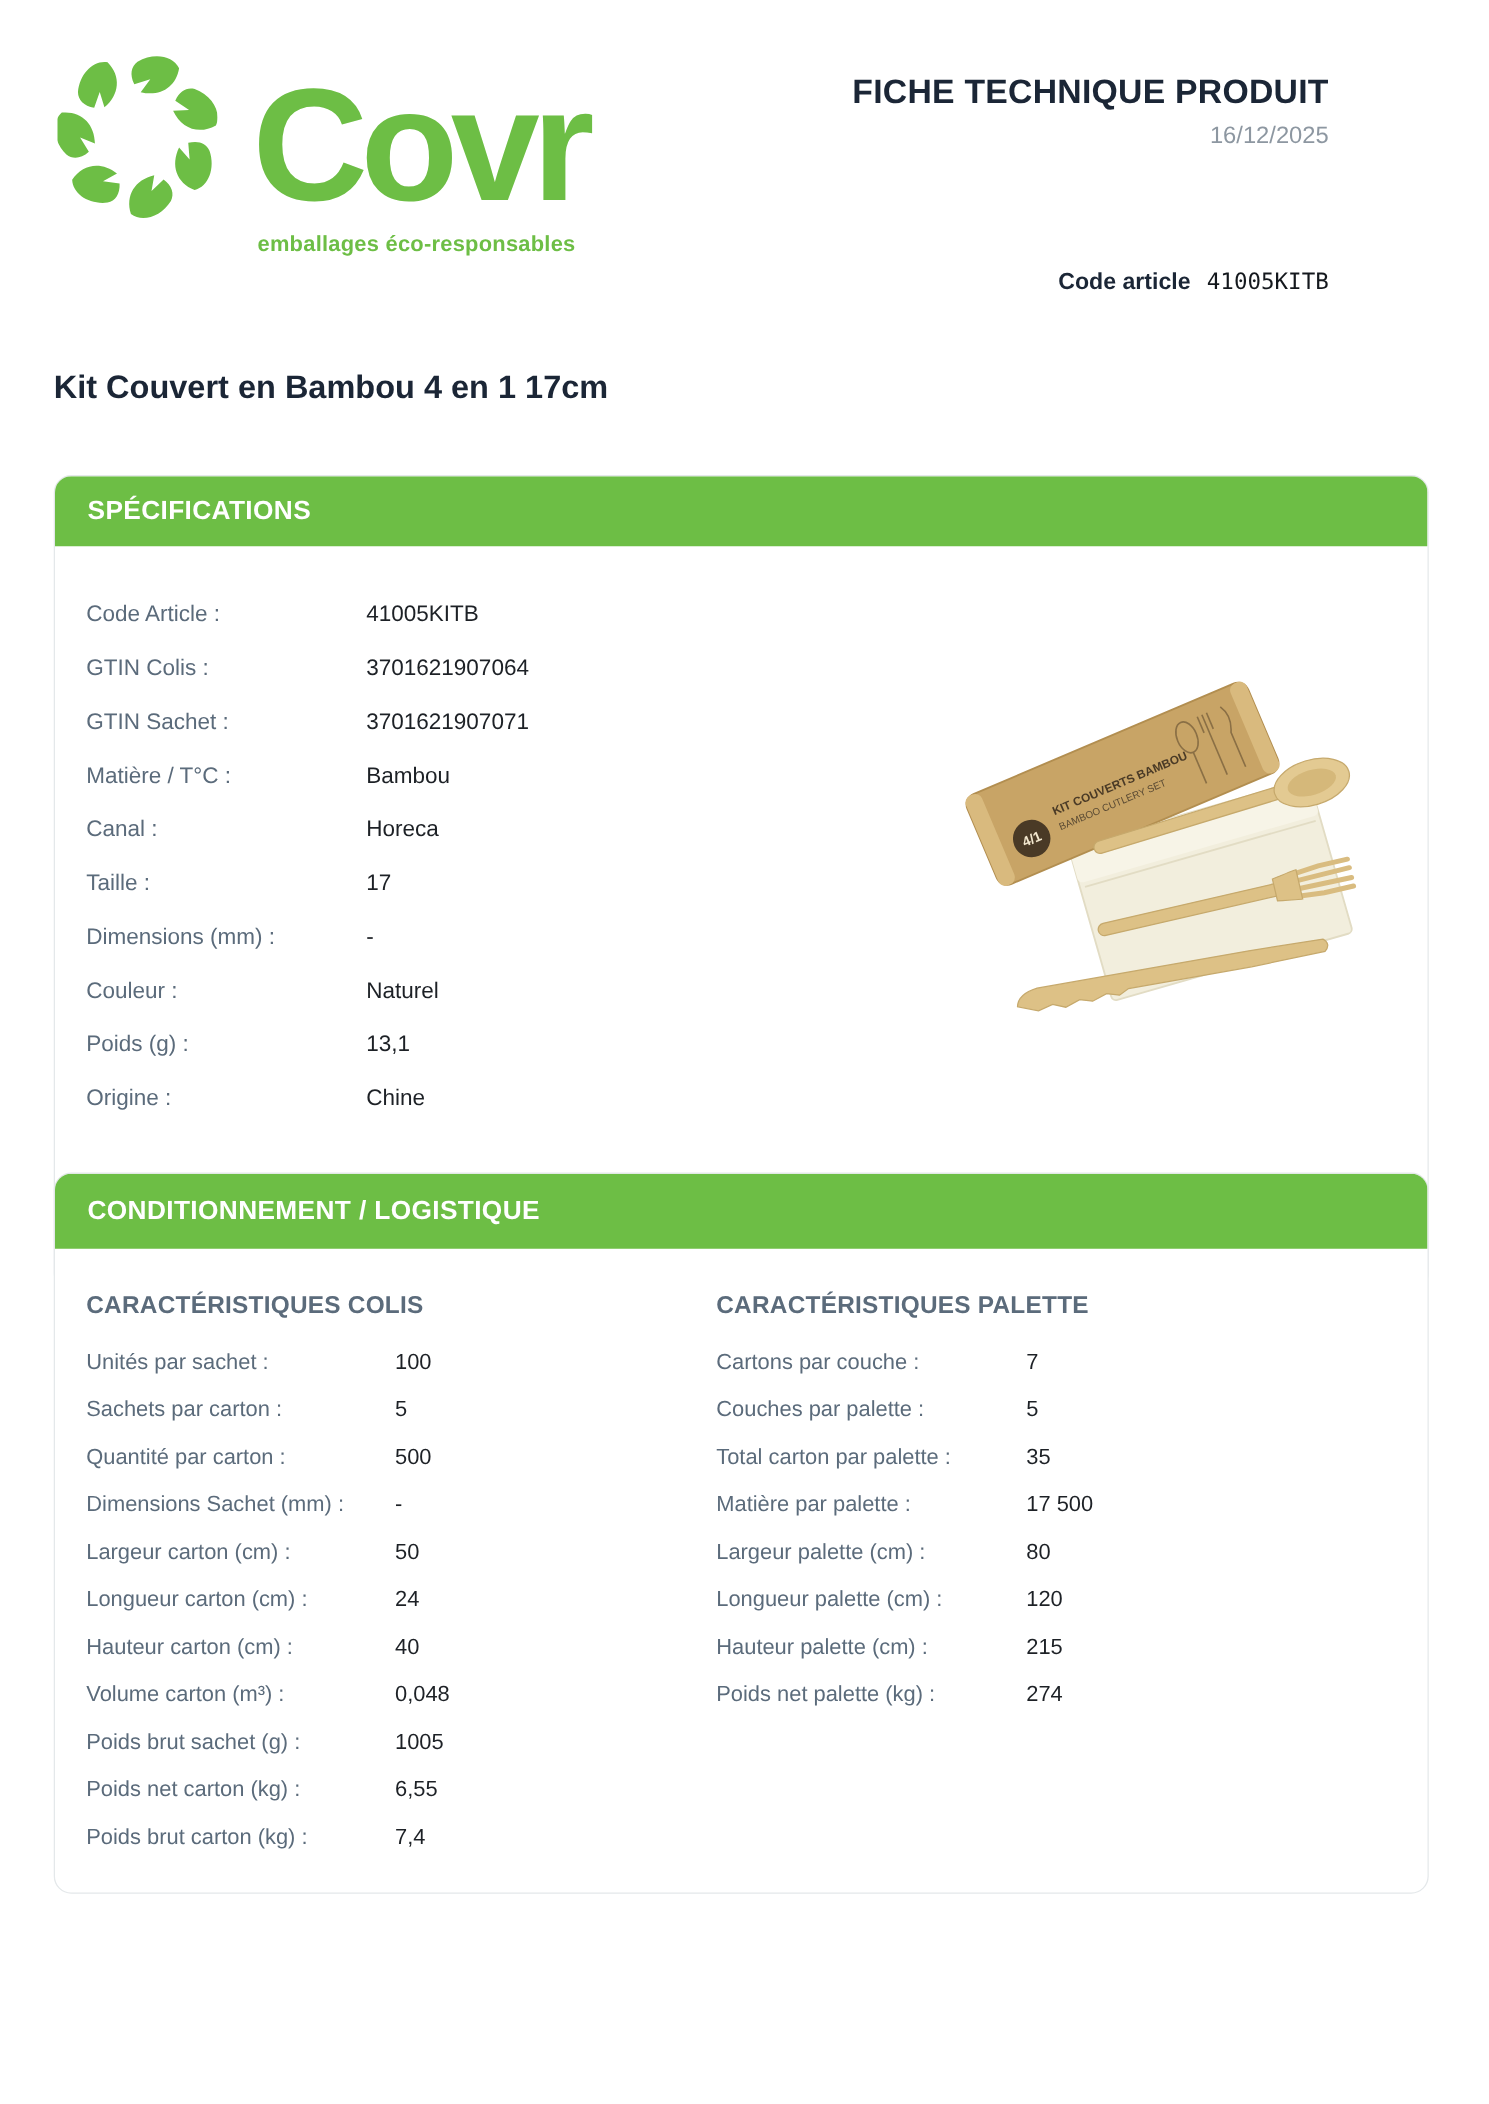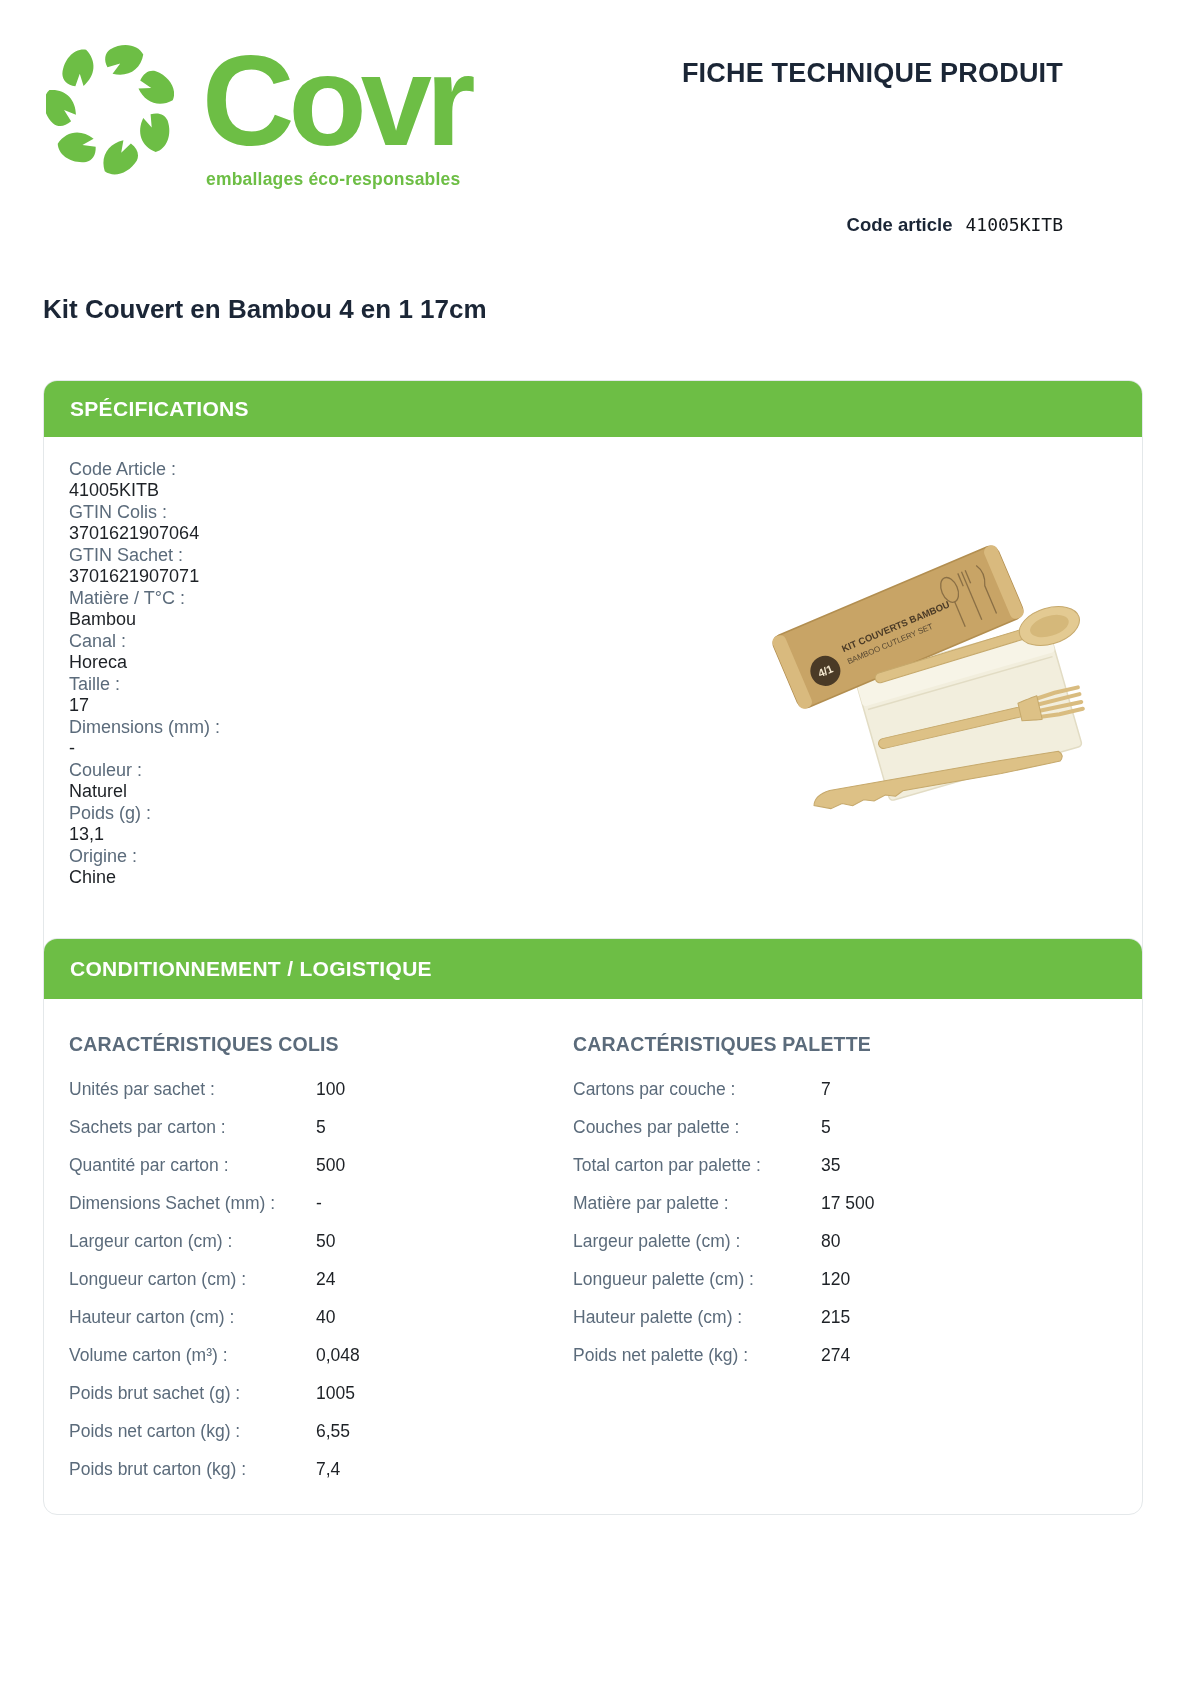--- a/index.html
+++ b/index.html
@@ -15,21 +15,21 @@
   .page{
     position:relative;
     width:1191px;height:1683px;
     background:#fff;
     font-family:"Liberation Sans",sans-serif;
     overflow:hidden;
   }
   
   .logo{position:absolute;left:46px;top:36px;display:flex;align-items:flex-start;}
   .leaf-svg{width:128px;height:142px;}
-  .logo-text{margin-left:28px;margin-top:0px;}
+  .logo-text{margin-left:28px;margin-top:16px;}
   .logo-word{
     font-size:128px;font-weight:700;color:var(--green);
     line-height:1.02;letter-spacing:-6px;
   }
   .logo-tag{
     font-size:17.5px;font-weight:700;color:var(--green);
     letter-spacing:.2px;margin-top:2px;margin-left:4px;
   }
   
   .doc-meta{position:absolute;top:58px;right:128px;text-align:right;}
@@ -53,21 +53,21 @@
   .card-header{
     background:var(--green);color:#fff;
     font-size:21px;font-weight:700;letter-spacing:.3px;
     display:flex;align-items:center;padding-left:26px;
   }
   .card-spec .card-header{height:56px;}
   .card-logi .card-header{height:60px;}
   
   .spec-body{position:relative;padding:22px 0 0 25px;height:452px;}
   .spec-rows{width:680px;}
-  .spec-row{display:flex;align-items:flex-start;height:43px;font-size:18px;flex-direction:column;}
+  .spec-row{display:flex;align-items:flex-end;height:43px;font-size:18px;}
   .spec-row .label{width:224px;color:var(--label);}
   .spec-row .value{color:var(--value);}
   
   .product-photo{position:absolute;left:712px;top:88px;width:350px;height:330px;}
   
   .logi-body{display:flex;padding:34px 0 0 25px;}
   .col{display:block;}
   .col-colis{width:504px;}
   .col-palette{width:545px;}
   .col-title{
@@ -111,20 +111,21 @@
       </g>
     </svg>
     <div class="logo-text">
       <div class="logo-word">Covr</div>
       <div class="logo-tag">emballages éco-responsables</div>
     </div>
   </div>
 
   <div class="doc-meta">
     <div class="doc-title">FICHE TECHNIQUE PRODUIT</div>
+    <div class="doc-date">16/12/2025</div>
   </div>
 
   <div class="code-line">
     <span class="code-label">Code article</span><span class="code-value">41005KITB</span>
   </div>
 
   <h1 class="product-title">Kit Couvert en Bambou 4 en 1 17cm</h1>
 
   <section class="card card-spec">
     <div class="card-header">SPÉCIFICATIONS</div>

